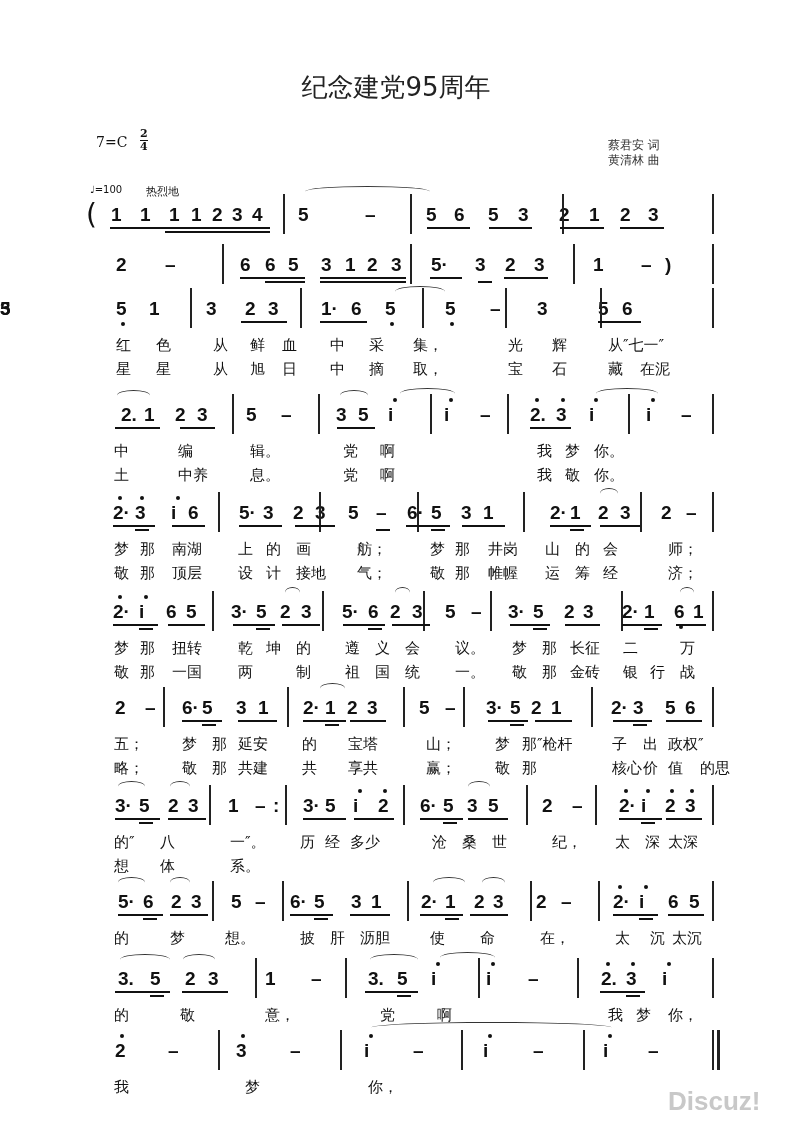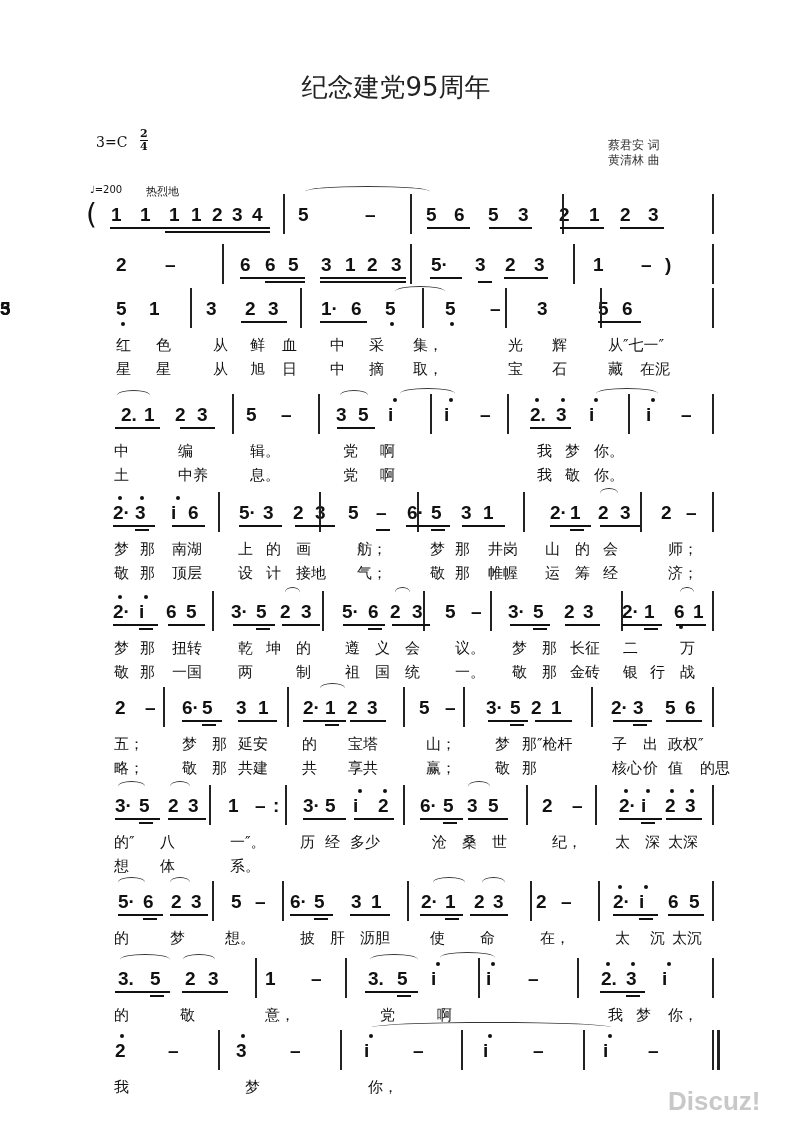--- a/index.html
+++ b/index.html
@@ -24,30 +24,30 @@
          font-family:"DejaVu Serif", serif; white-space:pre; }
   .slur { position:absolute; border-top:1.5px solid #333; border-radius:50% 50% 0 0; height:10px; }
   .wm { position:absolute; left:668px; top:1086px; font-size:26px; font-weight:bold; color:#c8c8c8;
         font-family:"Liberation Sans", sans-serif; }
   .paren { position:absolute; font-size:28px; top:-6px; }
 </style>
 </head>
 <body>
 
 <div class="title">纪念建党95周年</div>
-<div class="key">3=C</div>
+<div class="key">7=C</div>
 <div class="ts">
   <div>2</div>
   <div class="bar">4</div>
 </div>
 <div class="credits">
   <div>蔡君安  词</div>
   <div>黄清林  曲</div>
 </div>
-<div class="tempo">♩=200</div>
+<div class="tempo">♩=100</div>
 <div class="expr">热烈地</div>
 
 <div id="score">
     <div class="row" style="top: 204px;">
       <div class="paren" style="left: 86px;">(</div>
       <span class="n" style="left: 111px;">1</span>
       <span class="n" style="left: 140px;">1</span>
       <span class="n" style="left: 169px;">1</span>
       <span class="n" style="left: 191px;">1</span>
       <span class="n" style="left: 212px;">2</span>

